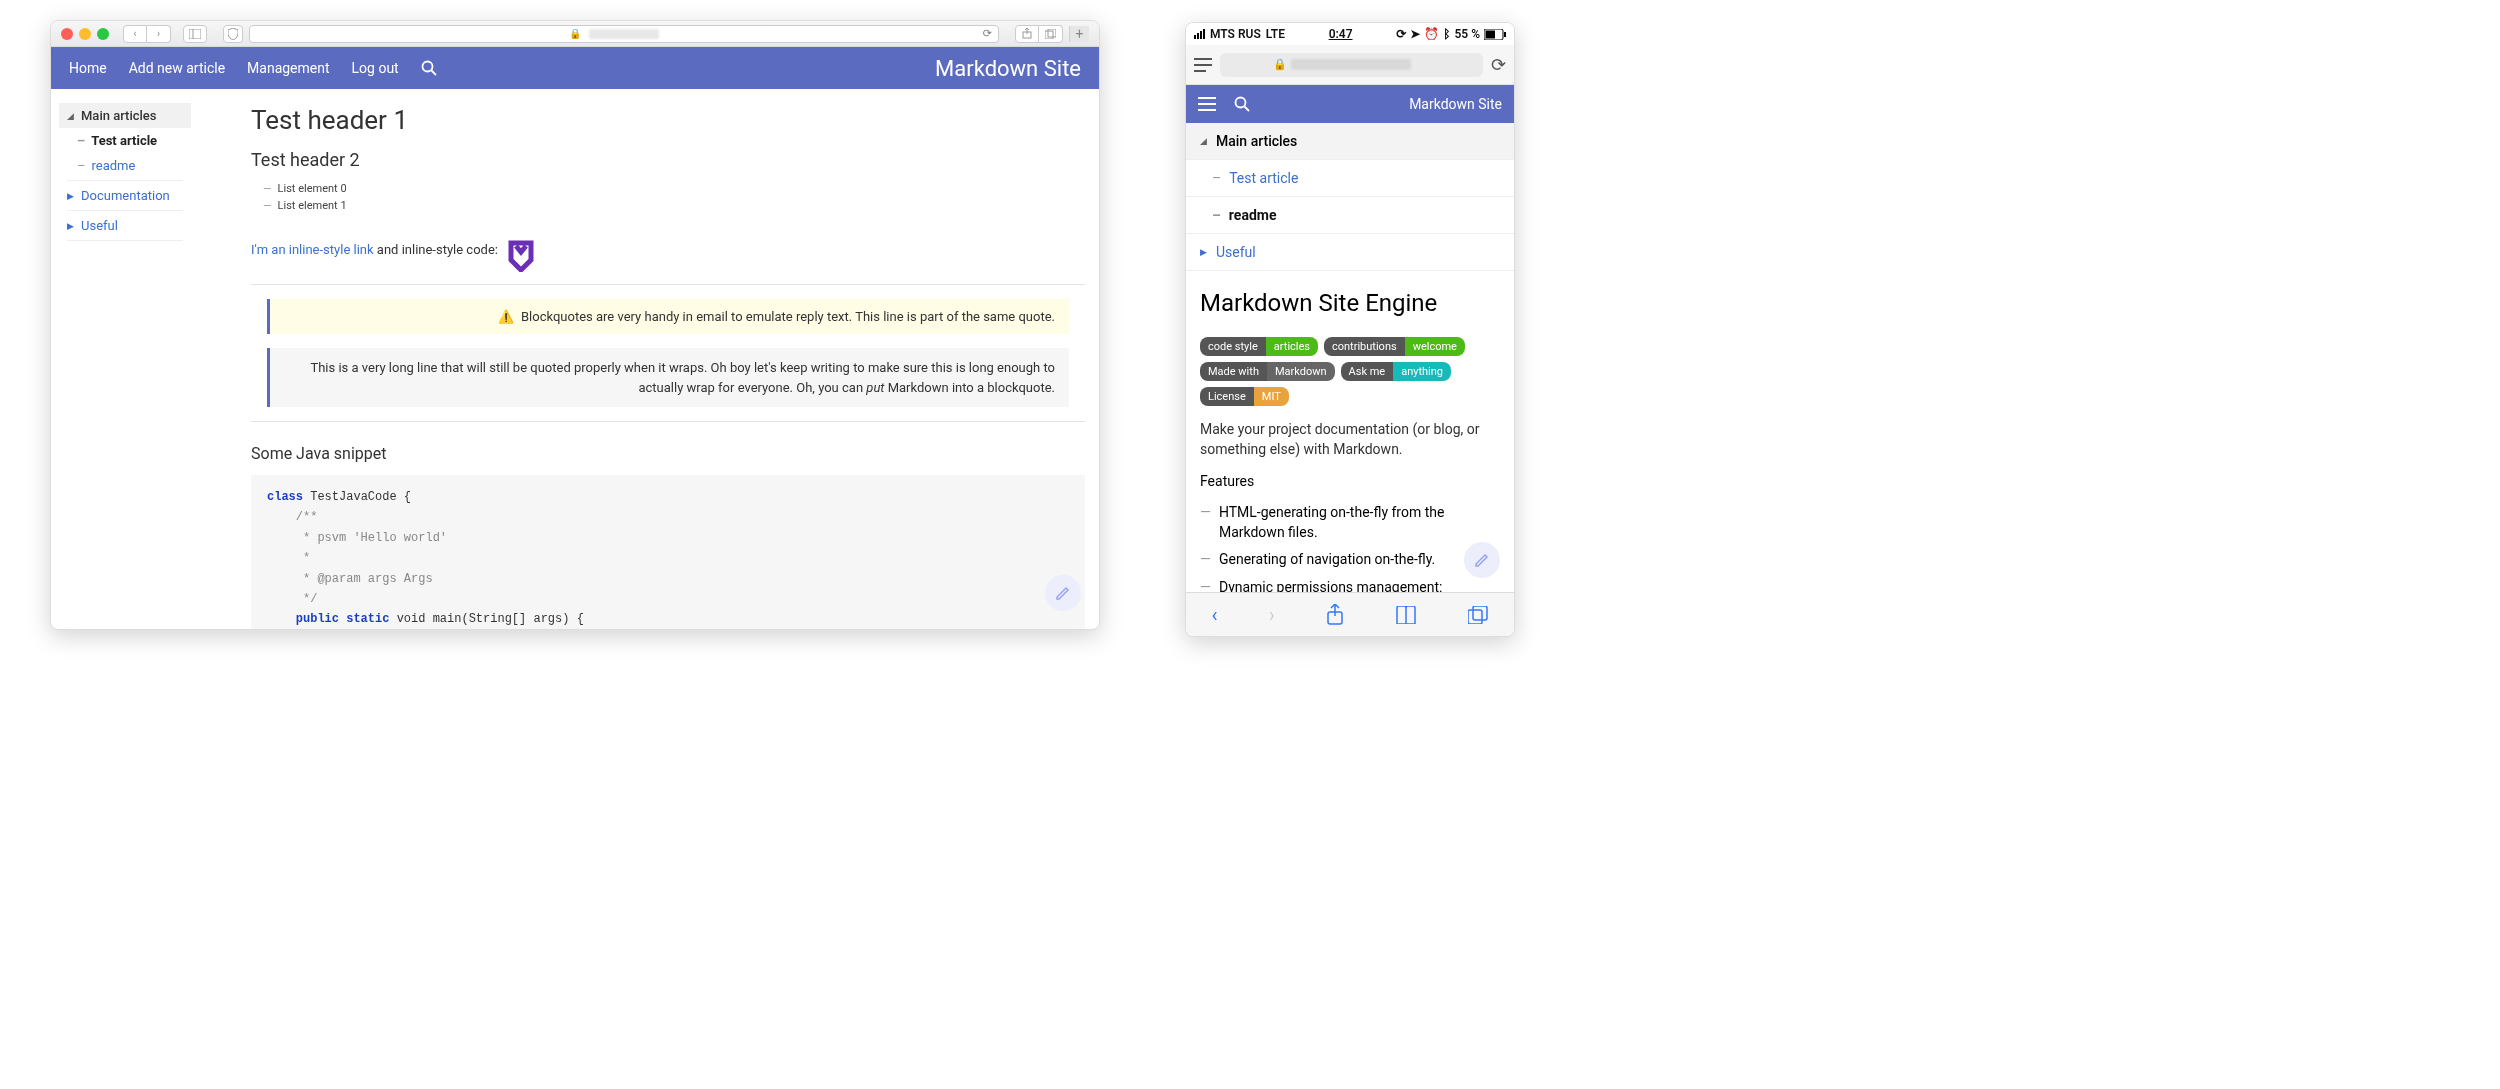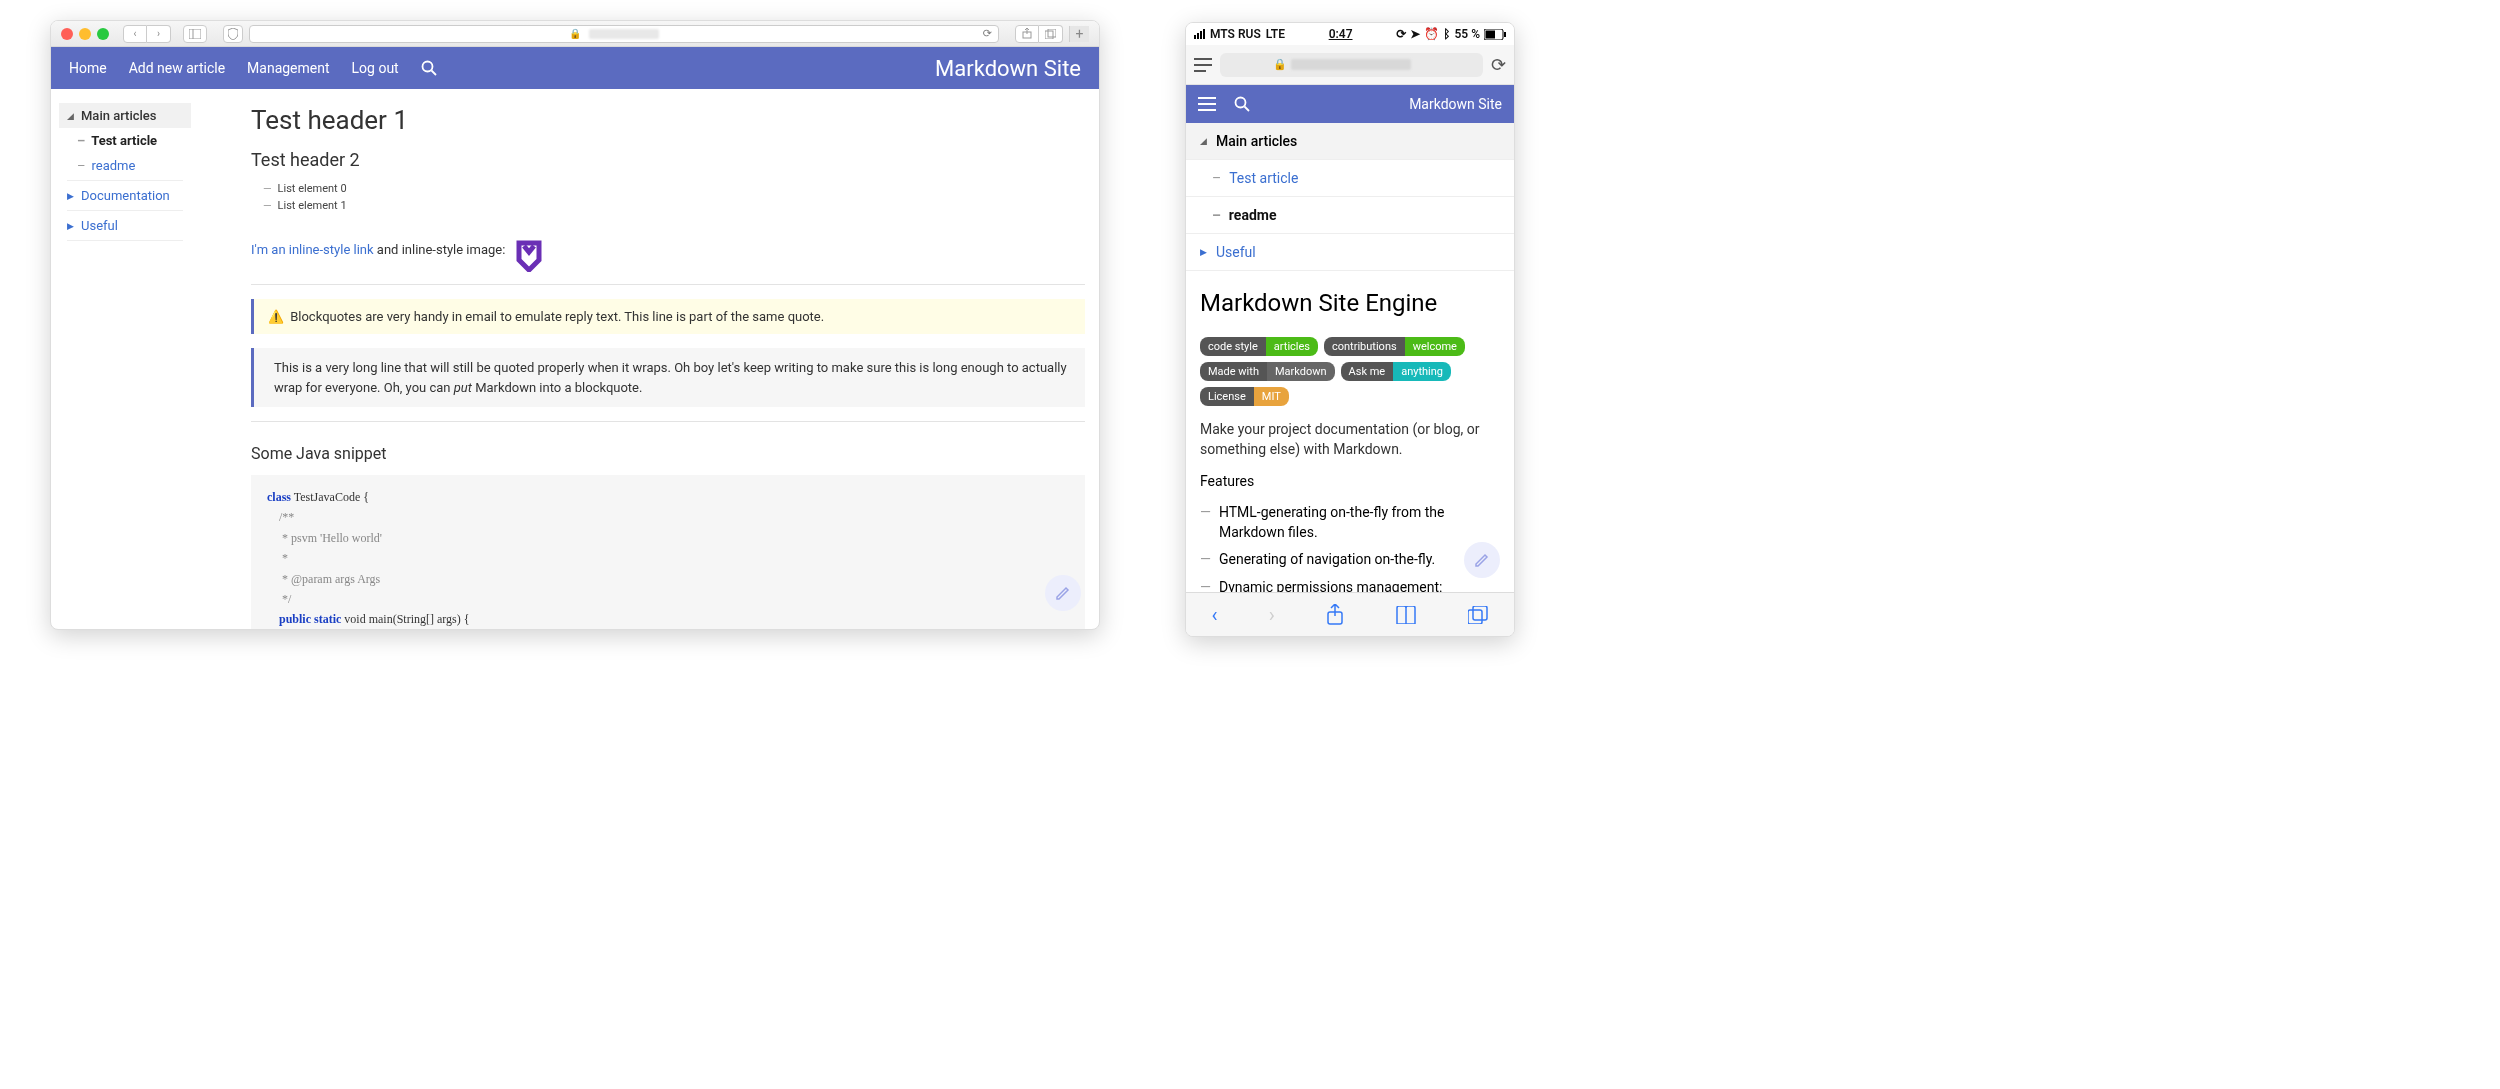--- a/index.html
+++ b/index.html
@@ -45,27 +45,27 @@
 .content{flex:1;padding:10px 14px 0 60px;overflow:hidden;font-size:13px;color:#333;position:relative;}
 .content h1{font-size:26px;font-weight:400;margin:6px 0 14px;}
 .content h2{font-size:18px;font-weight:400;margin:0 0 10px;}
 .clist{margin:0 0 10px 12px;}
 .clist div{color:#444;font-size:11px;padding:2px 0;}
 .clist .d{color:#999;margin-right:6px;}
 .linkline{margin:26px 0 8px;}
 .linkline a{color:#3b6fd0;text-decoration:none;}
 .logo-m{display:inline-block;vertical-align:-18px;margin-left:6px;}
 .hr{border:none;border-top:1px solid #e3e3e3;margin:12px 0;}
-.bq{border-left:3px solid #5b6bc0;padding:10px 14px;font-size:13px;margin:14px 0;}
+.bq{border-left:3px solid #5b6bc0;padding:10px 14px;font-size:13px;margin:14px 16px;text-align:right;}
 .bq.yellow{background:#fffde6;}
 .bq.yellow .warn{margin-right:6px;}
 .bq.gray{background:#f6f6f6;color:#333;line-height:1.5;padding-left:20px;}
 .bq.gray em{font-style:italic;}
 .content h3{font-size:16px;font-weight:400;margin:22px 0 12px;}
-.code{background:#f6f6f6;padding:12px 16px;font-family:Liberation Serif, serif;font-size:12px;line-height:1.7;white-space:pre;overflow:hidden;}
+.code{background:#f6f6f6;padding:12px 16px;font-family:Liberation Mono, monospace;font-size:12px;line-height:1.7;white-space:pre;overflow:hidden;}
 .kw{color:#1a3fc4;font-weight:bold;}
 .cm{color:#888;}
 .fab{position:absolute;right:18px;bottom:18px;width:36px;height:36px;border-radius:50%;background:#eceefc;display:flex;align-items:center;justify-content:center;color:#8a94e2;font-size:16px;}
 
 
 .mobile-shell{position:absolute;left:1185px;top:22px;width:330px;height:615px;border-radius:8px;box-shadow:0 6px 24px rgba(0,0,0,.18);overflow:hidden;background:#fff;border:1px solid #ddd;}
 .m-status{height:22px;background:#fff;display:flex;align-items:center;padding:0 8px;font-size:12px;font-weight:600;color:#111;}
 .m-status .left{display:flex;align-items:center;gap:5px;}
 .m-status .cen{flex:1;text-align:center;text-decoration:underline;}
 .m-status .right{display:flex;align-items:center;gap:4px;font-size:12px;}
@@ -200,21 +200,21 @@
     </div>
 
     <div class="content">
       <h1>Test header 1</h1>
       <h2>Test header 2</h2>
       <div class="clist">
         <div><span class="d">—</span><span>List element 0</span></div>
         <div><span class="d">—</span><span>List element 1</span></div>
       </div>
       <div class="linkline">
-        <a href="#">I'm an inline-style link</a><span> and inline-style image:</span>
+        <a href="#">I'm an inline-style link</a><span> and inline-style code:</span>
         <span class="logo-m">
           <svg width="28" height="32" viewBox="0 0 28 32">
               <path d="M4 3 L14 3 L24 3 L24 20 L14 30 L4 20 Z" fill="none" stroke="#6a2fb5" stroke-width="5" stroke-linejoin="miter"></path>
               <path d="M9 6 L14 12 L19 6" fill="none" stroke="#6a2fb5" stroke-width="5"></path>
             </svg>
         </span>
       </div>
       <hr class="hr">
       <div class="bq yellow">
         <span class="warn">⚠️</span><span>Blockquotes are very handy in email to emulate reply text. This line is part of the same quote.</span>

